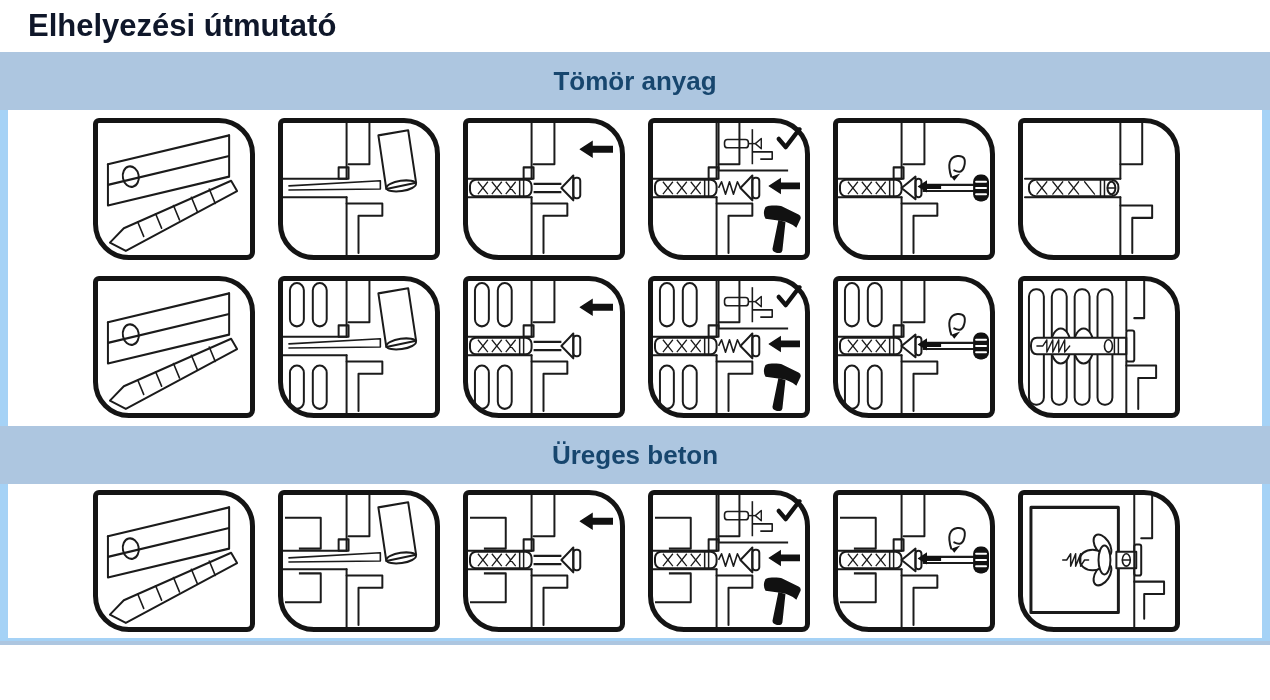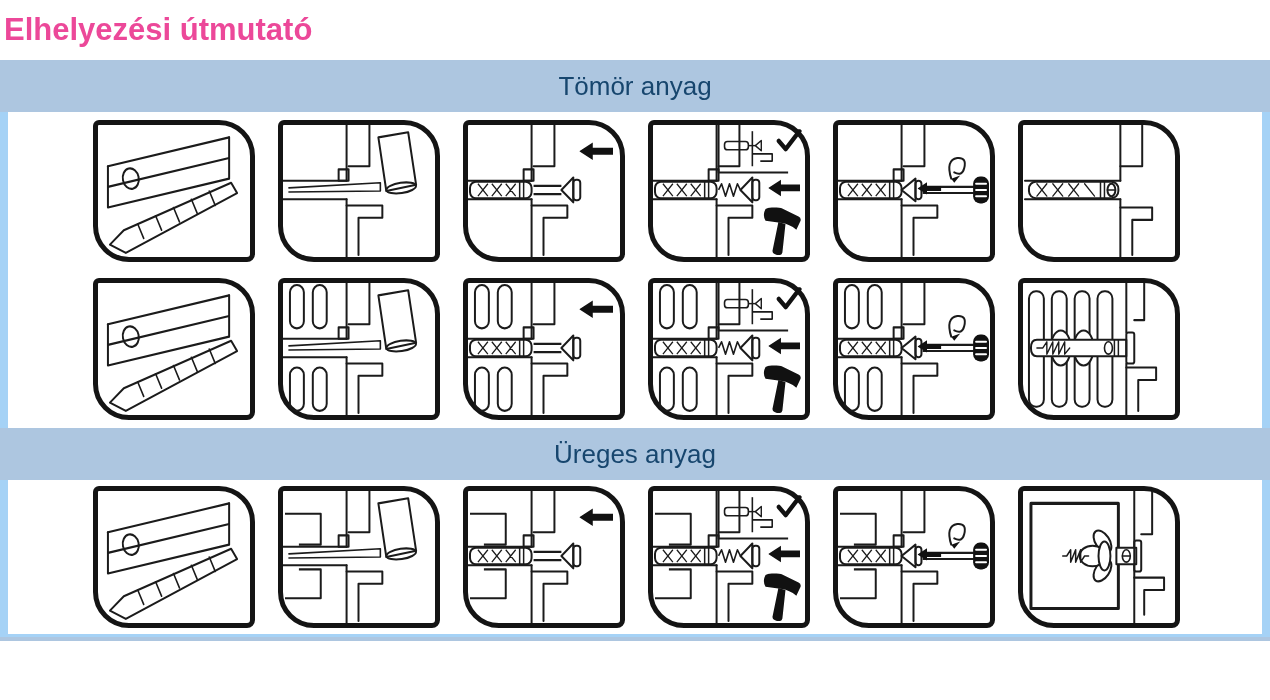--- a/index.html
+++ b/index.html
@@ -1,21 +1,21 @@
 <!DOCTYPE html>
 <html><head>
 <meta charset="utf-8">
 <style>
   html,body{margin:0;padding:0;background:#ffffff;}
   body{width:1270px;height:700px;overflow:hidden;font-family:"Liberation Sans", sans-serif;}
   .sheet{width:1270px;height:700px;background:#ffffff;}
-  .page-title{height:60px;display:flex;align-items:center;padding-left:4px;
-    font-size:31px;font-weight:bold;color:#ec4899;letter-spacing:0px;}
-  .band{height:52px;background:#adc6e0;display:flex;align-items:center;justify-content:center;
-    font-size:26px;font-weight:normal;color:#17466e;}
+  .page-title{height:52px;display:flex;align-items:center;padding-left:28px;
+    font-size:31px;font-weight:bold;color:#0f172a;letter-spacing:0px;}
+  .band{height:58px;background:#adc6e0;display:flex;align-items:center;justify-content:center;
+    font-size:26px;font-weight:bold;color:#17466e;}
   .row{display:flex;align-items:center;justify-content:space-between;
     padding:0 82px 0 85px;background:#ffffff;
     border-left:8px solid #a5d2f6;border-right:8px solid #a5d2f6;}
   .row-1,.row-2{height:158px;}
   .row-3{height:154px;}
   .panel{width:152px;height:132px;border:5px solid #141414;
     border-radius:6px 36px 8px 36px;background:#ffffff;flex:0 0 auto;}
   .art{width:100%;height:100%;display:block;}
   .bottom-line{height:3px;background:#a5d2f6;}
   .bottom-band{height:4px;background:#adc6e0;}
@@ -285,21 +285,21 @@
         <use href="#sym-arrow-left" x="80" y="54" width="24" height="15"></use>
       </svg>
     </div>
     <div class="panel">
       <svg class="art" viewBox="0 0 153 128" preserveAspectRatio="none">
         <use href="#final-brick"></use>
       </svg>
     </div>
   </div>
 
-  <div class="band">Üreges anyag</div>
+  <div class="band">Üreges beton</div>
   <div class="row row-3">
     <div class="panel">
       <svg class="art" viewBox="0 0 153 128" preserveAspectRatio="none">
         <use href="#step-prepare"></use>
       </svg>
     </div>
     <div class="panel">
       <svg class="art" viewBox="0 0 153 128" preserveAspectRatio="none">
         <use href="#wall-concrete"></use>
         <use href="#drill-unit"></use>

